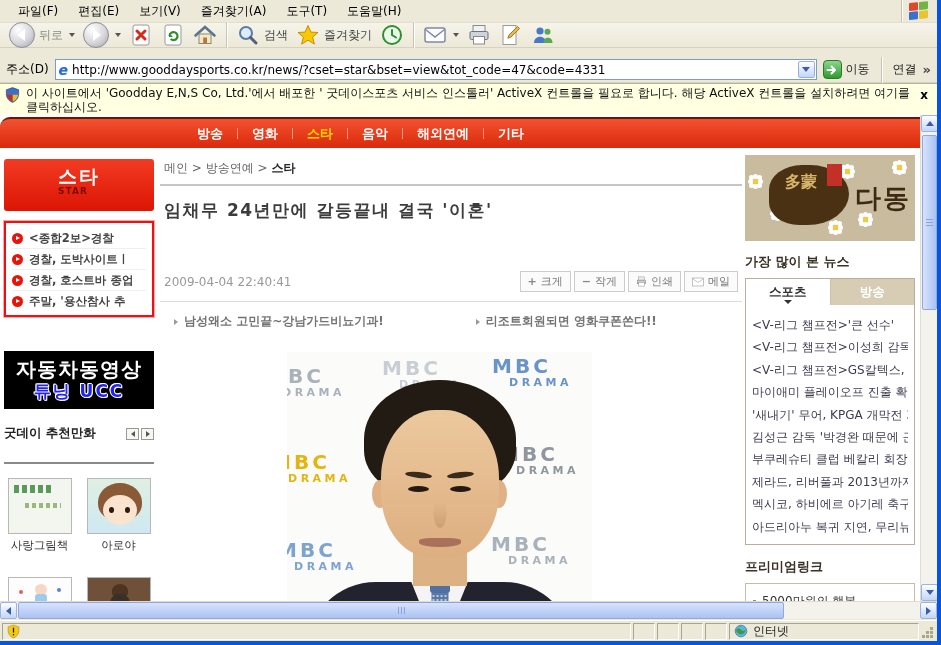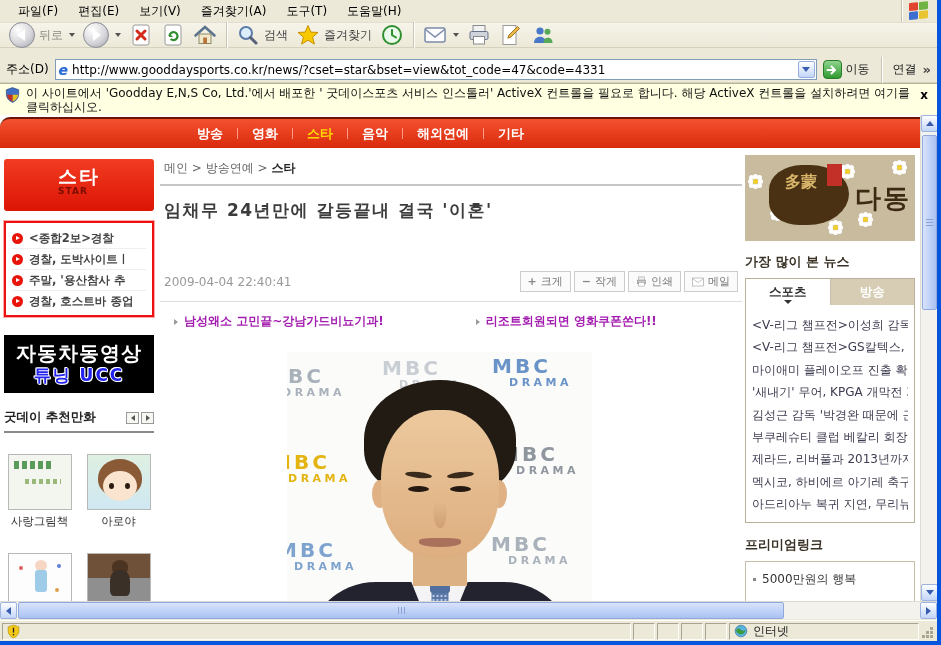--- a/index.html
+++ b/index.html
@@ -75,25 +75,25 @@
             border-radius:3px;padding:8px 0 0 54px;color:#fff;}
   .star-box .t{font-size:19px;font-weight:bold;letter-spacing:2px;line-height:1;}
   .star-box .s{font-size:9px;font-weight:bold;color:#7d0d00;letter-spacing:1px;}
   .side-links{border:2px solid #ee1111;box-shadow:0 0 0 1px #ffaaaa;margin:0 2px;padding:5px 6px 3px;}
   .side-link{display:flex;align-items:center;gap:6px;height:21px;border-bottom:1px solid #efefef;
              font-size:11.5px;font-weight:bold;color:#454545;white-space:nowrap;overflow:hidden;}
   .side-link:last-child{border-bottom:none;}
   .bullet{flex:0 0 11px;height:11px;border-radius:50%;background:#e8140a;position:relative;}
   .bullet::after{content:"";position:absolute;left:4px;top:3px;border-left:4px solid #fff;
                  border-top:2.5px solid transparent;border-bottom:2.5px solid transparent;}
-  .black-banner{margin:18px 2px 0;height:58px;background:#000;text-align:center;padding-top:7px;}
+  .black-banner{margin:34px 2px 0;height:58px;background:#000;text-align:center;padding-top:7px;}
   .bb1{color:#fff;font-size:20px;font-weight:bold;letter-spacing:1px;line-height:1.1;}
   .bb2{color:#2323ee;font-size:17px;font-weight:bold;letter-spacing:2px;
        text-shadow:-1px 0 #fff,1px 0 #fff,0 -1px #fff,0 1px #fff,1px 1px #fff,-1px -1px #fff;}
-  .comics-head{margin:16px 2px 12px;display:flex;align-items:center;border-bottom:2px solid #8a8a8a;padding-bottom:5px;}
+  .comics-head{margin:16px 2px 5px;display:flex;align-items:center;border-bottom:2px solid #8a8a8a;padding-bottom:20px;}
   .comics-title{font-size:12.5px;font-weight:bold;color:#222;}
   .pager{margin-left:auto;display:flex;gap:2px;}
   .pbtn{width:13px;height:12px;border:1px solid #999;background:#f7f7f2;display:flex;align-items:center;justify-content:center;}
   .tri-l{border-right:4px solid #555;border-top:3px solid transparent;border-bottom:3px solid transparent;}
   .tri-r{border-left:4px solid #555;border-top:3px solid transparent;border-bottom:3px solid transparent;}
   .comics-grid{display:grid;grid-template-columns:1fr 1fr;gap:24px 8px;padding:9px 2px 0;}
   .comic{text-align:center;}
   .cimg{width:64px;height:56px;border:1px solid #b8b8b8;margin:0 auto;position:relative;overflow:hidden;background:#fff;}
   .comic .lbl{font-size:11.5px;color:#333;margin-top:4px;}
   .c1{background:#f3f6ee;}
@@ -121,21 +121,21 @@
   .breadcrumb .cur{color:#222;font-weight:bold;}
   .bc-rule{border-top:2px solid #c6c6c6;}
   .art-title{font-size:17px;font-weight:bold;color:#3c3c3c;letter-spacing:1.5px;padding:13px 0 11px 4px;}
   .meta-row{display:flex;align-items:center;padding:2px 4px 9px;margin-top:36px;}
   .art-date{font-size:12px;color:#999;}
   .tools{margin-left:auto;display:flex;gap:3px;}
   .toolb{display:flex;align-items:center;gap:4px;border:1px solid #ccc;background:#fbfbfb;
          font-size:11px;color:#777;padding:2px 7px;}
   .toolb .sym{font-weight:bold;color:#888;font-size:11px;line-height:1;}
   .meta-rule{border-top:1px solid #ddd;}
-  .adlinks{display:flex;padding:11px 0 0 14px;font-size:12px;font-weight:bold;color:#a21caf;}
+  .adlinks{display:flex;padding:11px 0 0 14px;font-size:12px;font-weight:bold;color:#737373;}
   .adlink{display:flex;align-items:center;gap:6px;}
   .adlink+.adlink{margin-left:92px;}
   .adtri{border-left:4px solid #9a9a9a;border-top:3px solid transparent;border-bottom:3px solid transparent;}
 
   .photo{position:relative;width:305px;height:330px;margin:22px 0 0 127px;background:#fbfbfa;overflow:hidden;}
   .mlogo{position:absolute;font-weight:bold;line-height:1.05;}
   .mlogo .m1{font-size:20px;letter-spacing:3px;display:block;}
   .mlogo .m2{font-size:11px;letter-spacing:3.5px;display:block;padding-left:17px;}
   .lg-gray{color:#a9b2bb;} .lg-light{color:#c9ced4;} .lg-blue{color:#6a93c8;}
   .lg-yellow{color:#e4b411;} .lg-slate{color:#8f969e;} .lg-blue2{color:#7fa3cf;}
@@ -389,25 +389,25 @@
         <div class="side-link">
           <span class="bullet"></span>
           <span>&lt;종합2보&gt;경찰</span>
         </div>
         <div class="side-link">
           <span class="bullet"></span>
           <span>경찰, 도박사이트ㅣ</span>
         </div>
         <div class="side-link">
           <span class="bullet"></span>
-          <span>주말, '용산참사 추</span>
+          <span>경찰, 호스트바 종업</span>
         </div>
         <div class="side-link">
           <span class="bullet"></span>
-          <span>경찰, 호스트바 종업</span>
+          <span>주말, '용산참사 추</span>
         </div>
       </div>
       <div class="black-banner">
         <div class="bb1">자동차동영상</div>
         <div class="bb2">튜닝 UCC</div>
       </div>
       <div class="comics-head">
         <span class="comics-title">굿데이 추천만화</span>
         <span class="pager">
           <span class="pbtn">
@@ -569,20 +569,21 @@
         <div class="mv-tabs">
           <div class="mv-tab1">
             <span>스포츠</span>
             <i class="tabarrow"></i>
           </div>
           <div class="mv-tab2">
             <span>방송</span>
           </div>
         </div>
         <div class="mv-list">
+          <div class="mv-item">&lt;V-리그 챔프전&gt;'큰 선수'</div>
           <div class="mv-item">&lt;V-리그 챔프전&gt;이성희 감독 "</div>
           <div class="mv-item">&lt;V-리그 챔프전&gt;GS칼텍스, 흥</div>
           <div class="mv-item">마이애미 플레이오프 진출 확정</div>
           <div class="mv-item">'새내기' 무어, KPGA 개막전 3R</div>
           <div class="mv-item">김성근 감독 '박경완 때문에 근심</div>
           <div class="mv-item">부쿠레슈티 클럽 베칼리 회장, 불</div>
           <div class="mv-item">제라드, 리버풀과 2013년까지 재</div>
           <div class="mv-item">멕시코, 하비에르 아기레 축구대</div>
           <div class="mv-item">아드리아누 복귀 지연, 무리뉴 감</div>
         </div>

